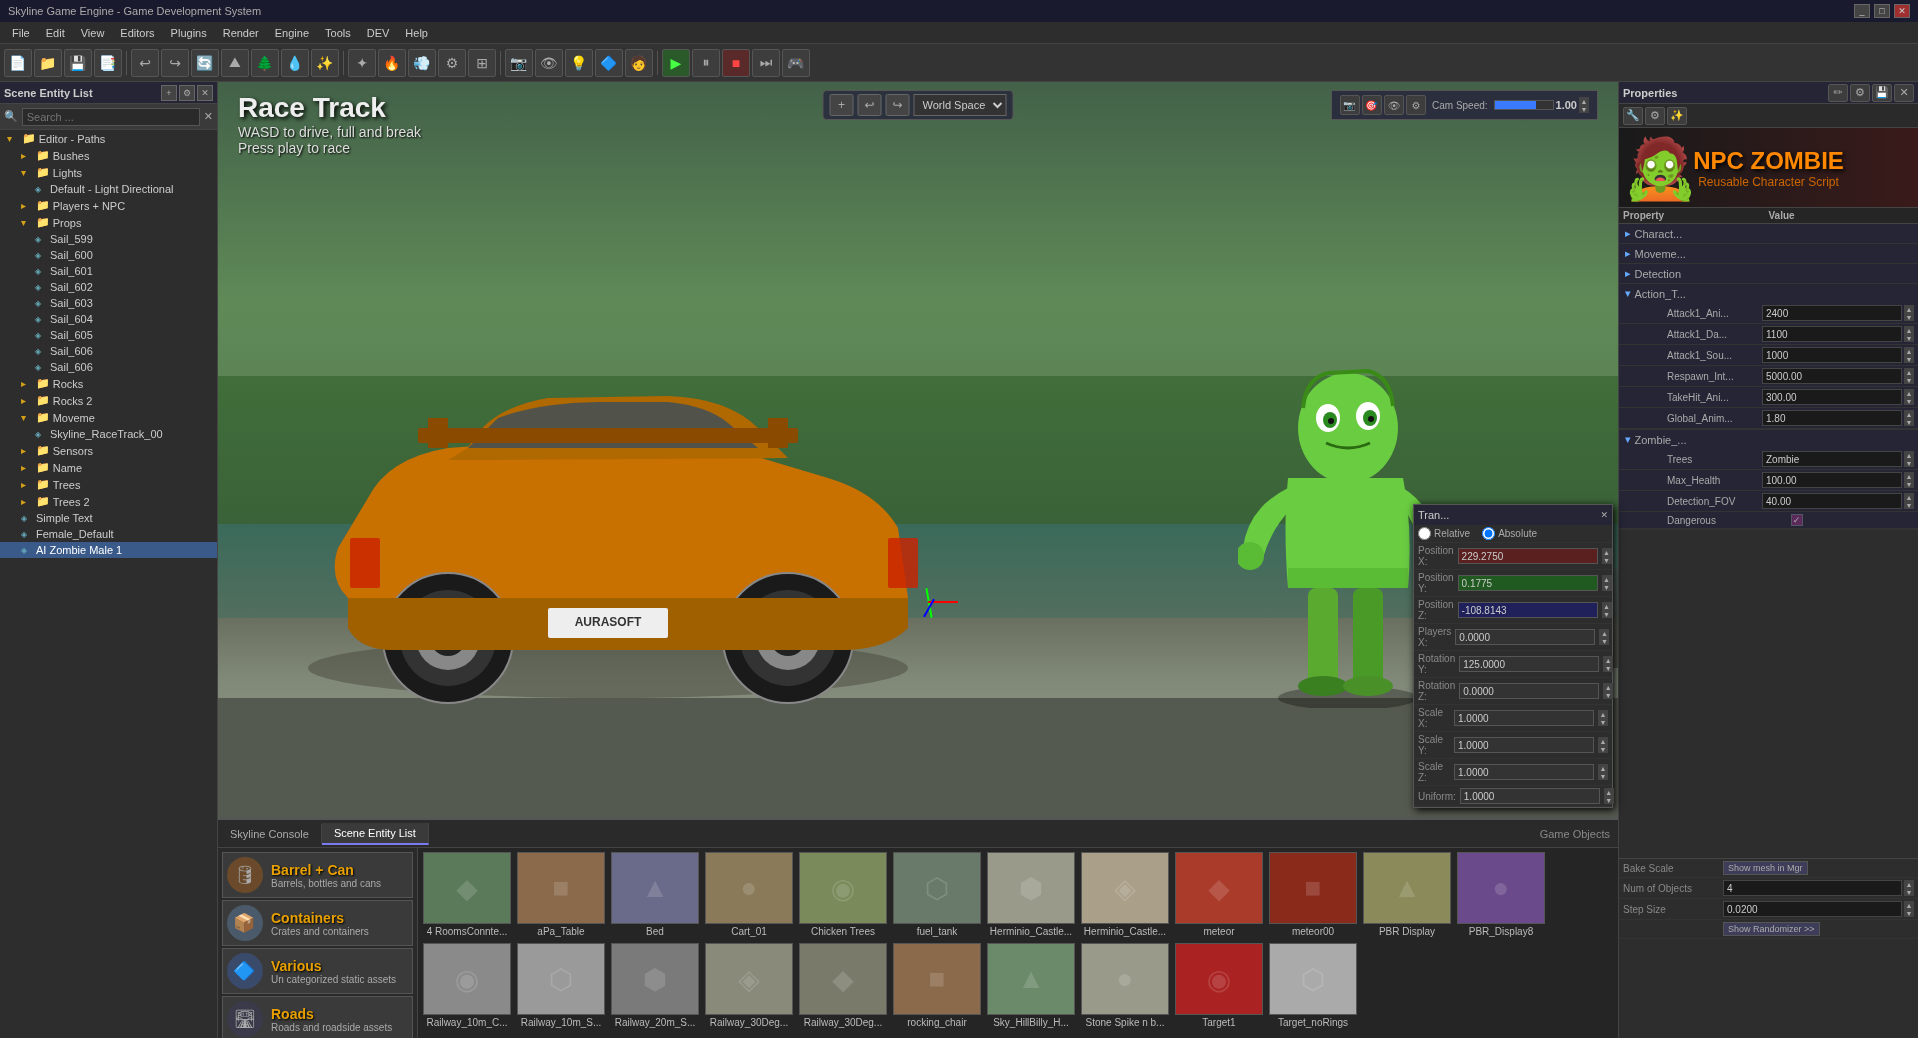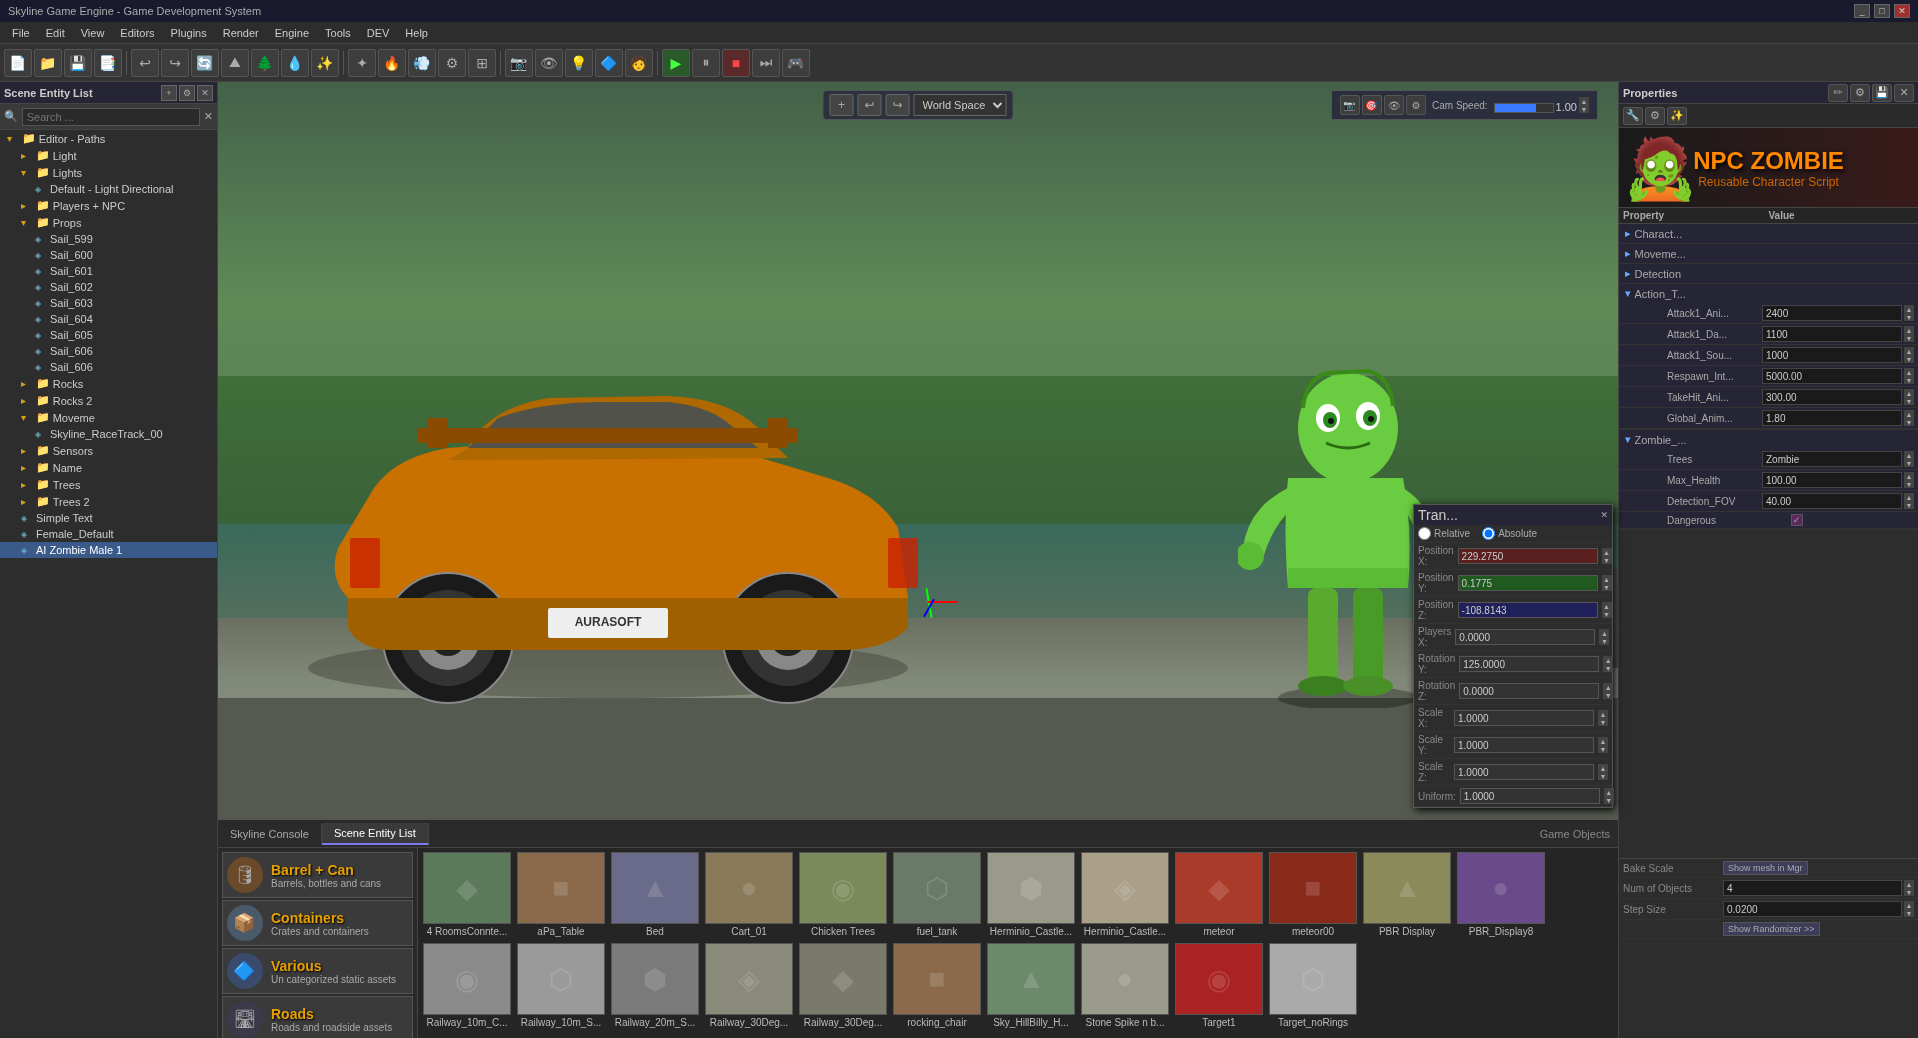--- a/index.html
+++ b/index.html
@@ -94,21 +94,21 @@
     .prop-row { display: flex; align-items: center; padding: 2px 4px; border-bottom: 1px solid #333; }
     .prop-name { flex: 1; color: #aaa; font-size: 10px; overflow: hidden; text-overflow: ellipsis; white-space: nowrap; margin-left: 44px; }
     .prop-value { flex: 1; display: flex; align-items: center; gap: 2px; }
     .prop-input { flex: 1; background: #1a1a1a; border: 1px solid #444; color: #ccc; font-size: 10px; padding: 1px 3px; height: 16px; }
     .prop-arrows { display: flex; flex-direction: column; }
     .prop-arrow { width: 10px; height: 8px; background: #444; border: none; cursor: pointer; font-size: 7px; color: #aaa; display: flex; align-items: center; justify-content: center; line-height: 1; }
 
     
     #transform-panel { position: absolute; bottom: 230px; right: 305px; width: 200px; background: #2d2d2d; border: 1px solid #555; box-shadow: 2px 2px 8px #000; z-index: 10; }
     #transform-header { height: 20px; background: #252535; display: flex; align-items: center; justify-content: space-between; padding: 0 4px; cursor: pointer; }
-    #transform-header span { color: #ccc; font-size: 14px; }
+    #transform-header span { color: #ccc; font-size: 11px; }
     .trans-row { display: flex; align-items: center; padding: 2px 4px; border-bottom: 1px solid #333; gap: 4px; }
     .trans-label { width: 65px; color: #888; font-size: 10px; }
     .trans-input { flex: 1; background: #333; border: 1px solid #555; color: #ccc; font-size: 10px; padding: 1px 3px; height: 16px; }
     .pos-x { background: #5a2020 !important; }
     .pos-y { background: #205a20 !important; }
     .pos-z { background: #20205a !important; }
 
     
     #bottom-props { height: 180px; background: #2d2d2d; border-top: 1px solid #444; overflow-y: auto; }
     .bottom-prop-row { display: flex; align-items: center; padding: 2px 4px; border-bottom: 1px solid #333; }
@@ -217,21 +217,21 @@
     <div class="tree-item folder">
           <span style="width: 0px; display: inline-block;"></span>
           <span class="tree-icon folder-icon">▾</span>
           <span style="color: rgb(212, 160, 23); font-size: 11px;"> 📁 </span>
           <span>Editor - Paths</span>
         </div>
         <div class="tree-item folder">
           <span style="width: 14px; display: inline-block;"></span>
           <span class="tree-icon folder-icon">▸</span>
           <span style="color: rgb(212, 160, 23); font-size: 11px;"> 📁 </span>
-          <span>Light</span>
+          <span>Bushes</span>
         </div>
         <div class="tree-item folder">
           <span style="width: 14px; display: inline-block;"></span>
           <span class="tree-icon folder-icon">▾</span>
           <span style="color: rgb(212, 160, 23); font-size: 11px;"> 📁 </span>
           <span>Lights</span>
         </div>
         <div class="tree-item">
           <span style="width: 28px; display: inline-block;"></span>
           <span class="tree-icon item-dot">◈ </span>
@@ -432,40 +432,45 @@
         <circle cx="133" cy="91" r="3" fill="#111"></circle>
 
         <path d="M 88 115 Q 110 125 132 115" stroke="#2a6a10" stroke-width="3" fill="none"></path>
 
         <path d="M 65 80 Q 68 50 90 45 L 130 43 Q 152 48 155 78" stroke="#3a8a18" stroke-width="4" fill="none"></path>
       </svg>
 
       <div style="position:absolute;bottom:150px;right:50px;width:60px;height:120px;background:linear-gradient(180deg,#333,#222);border-radius:4px 4px 0 0;opacity:0.7;"></div>
       <div style="position:absolute;bottom:150px;right:0px;width:50px;height:100px;background:linear-gradient(180deg,#555,#333);border-radius:4px 4px 0 0;opacity:0.6;"></div>
 
+      <div id="viewport-title">
+        <h2>Race Track</h2>
+        <p>WASD to drive, full and break</p>
+        <p>Press play to race</p>
+      </div>
 
       <div id="vp-toolbar">
         <div class="vp-btn">+</div>
         <div class="vp-btn">↩</div>
         <div class="vp-btn">↪</div>
         <select class="vp-select">
           <option>World Space</option>
           <option>Local Space</option>
         </select>
       </div>
 
       <div id="cam-speed">
         <div class="cam-icons">
           <div class="tb-btn" style="width:20px;height:20px;font-size:10px;">📷</div>
           <div class="tb-btn" style="width:20px;height:20px;font-size:10px;">🎯</div>
           <div class="tb-btn" style="width:20px;height:20px;font-size:10px;">👁</div>
           <div class="tb-btn" style="width:20px;height:20px;font-size:10px;">⚙</div>
         </div>
         <span>Cam Speed:</span>
-        <div style="display:flex;align-items:flex-end;gap:2px;">
+        <div style="display:flex;align-items:center;gap:2px;font-weight:bold;">
           <span style="width:60px;height:10px;background:linear-gradient(90deg,#3a7aff 70%,#333 30%);border:1px solid #555;display:inline-block;"></span>
           <span class="speed-val">1.00</span>
           <div style="display:flex;flex-direction:column;">
             <div class="prop-arrow">▲</div>
             <div class="prop-arrow">▼</div>
           </div>
         </div>
       </div>
 
       <div style="position:absolute;bottom:200px;left:50%;width:20px;height:20px;">

